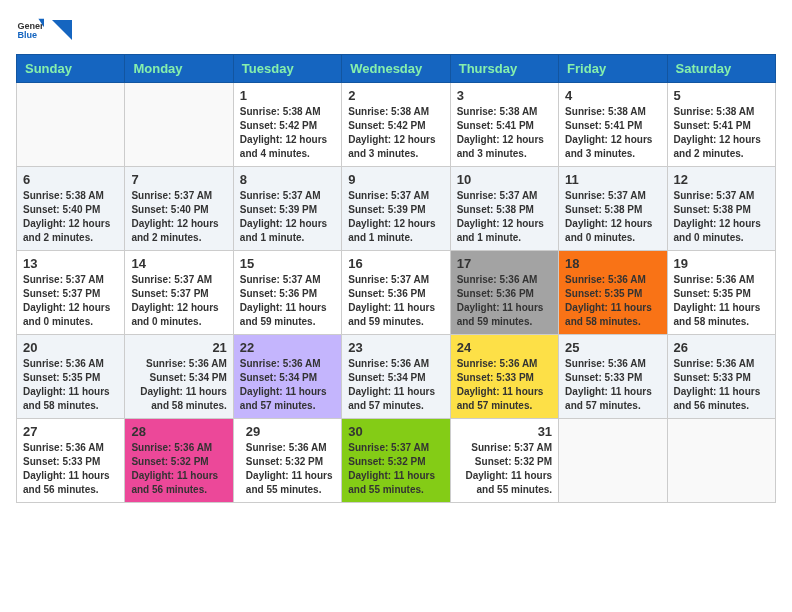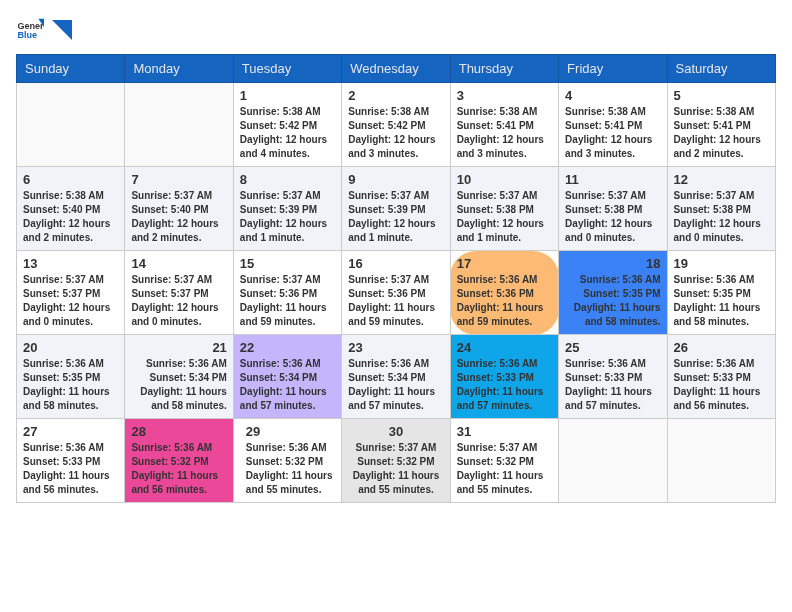--- a/index.html
+++ b/index.html
@@ -37,25 +37,25 @@
       font-size: 16px;
       color: #555;
     }
     .calendar {
       width: 100%;
       border-collapse: collapse;
       border: 1px solid #ccc;
     }
     .calendar th {
       background-color: #1565c0;
-      color: #e5e5e5;
+      color: #86efac;
       text-align: left;
       padding: 6px 8px;
       font-size: 13px;
-      font-weight: normal;
+      font-weight: bold;
       border: 1px solid #1255a0;
     }
     .calendar td {
       vertical-align: top;
       border: 1px solid #ccc;
       padding: 5px 6px;
       width: 107px;
       min-height: 80px;
       font-size: 10.5px;
       color: #333;
@@ -248,29 +248,29 @@
           </div>
         </td>
         <td style="background: rgb(255, 255, 255);">
           <span class="day-num">16</span>
           <div class="day-info">
             <div>Sunrise: 5:37 AM</div>
             <div>Sunset: 5:36 PM</div>
             <div>Daylight: 11 hours and 59 minutes.</div>
           </div>
         </td>
-        <td style="background: #fdba74; border-radius: 26px;">
+        <td style="background: #a3a3a3;">
           <span class="day-num">17</span>
           <div class="day-info">
             <div>Sunrise: 5:36 AM</div>
             <div>Sunset: 5:36 PM</div>
             <div>Daylight: 11 hours and 59 minutes.</div>
           </div>
         </td>
-        <td style="background: #3b82f6; text-align: right;">
+        <td style="background: #f97316;">
           <span class="day-num">18</span>
           <div class="day-info">
             <div>Sunrise: 5:36 AM</div>
             <div>Sunset: 5:35 PM</div>
             <div>Daylight: 11 hours and 58 minutes.</div>
           </div>
         </td>
         <td style="background: rgb(255, 255, 255);">
           <span class="day-num">19</span>
           <div class="day-info">
@@ -306,21 +306,21 @@
           </div>
         </td>
         <td style="background: rgb(240, 244, 248); margin-left: 24px;">
           <span class="day-num">23</span>
           <div class="day-info">
             <div>Sunrise: 5:36 AM</div>
             <div>Sunset: 5:34 PM</div>
             <div>Daylight: 11 hours and 57 minutes.</div>
           </div>
         </td>
-        <td style="background: #0ea5e9;">
+        <td style="background: #fde047;">
           <span class="day-num">24</span>
           <div class="day-info">
             <div>Sunrise: 5:36 AM</div>
             <div>Sunset: 5:33 PM</div>
             <div>Daylight: 11 hours and 57 minutes.</div>
           </div>
         </td>
         <td style="background: rgb(240, 244, 248);">
           <span class="day-num">25</span>
           <div class="day-info">
@@ -356,29 +356,29 @@
           </div>
         </td>
         <td style="background: rgb(255, 255, 255); padding-left: 12px;">
           <span class="day-num">29</span>
           <div class="day-info">
             <div>Sunrise: 5:36 AM</div>
             <div>Sunset: 5:32 PM</div>
             <div>Daylight: 11 hours and 55 minutes.</div>
           </div>
         </td>
-        <td style="background: #e5e5e5; text-align: center;">
+        <td style="background: #84cc16;">
           <span class="day-num">30</span>
           <div class="day-info">
             <div>Sunrise: 5:37 AM</div>
             <div>Sunset: 5:32 PM</div>
             <div>Daylight: 11 hours and 55 minutes.</div>
           </div>
         </td>
-        <td style="background: rgb(255, 255, 255);">
+        <td style="background: rgb(255, 255, 255); text-align: right;">
           <span class="day-num">31</span>
           <div class="day-info">
             <div>Sunrise: 5:37 AM</div>
             <div>Sunset: 5:32 PM</div>
             <div>Daylight: 11 hours and 55 minutes.</div>
           </div>
         </td>
         <td class="empty-cell"></td>
         <td class="empty-cell"></td>
       </tr>

